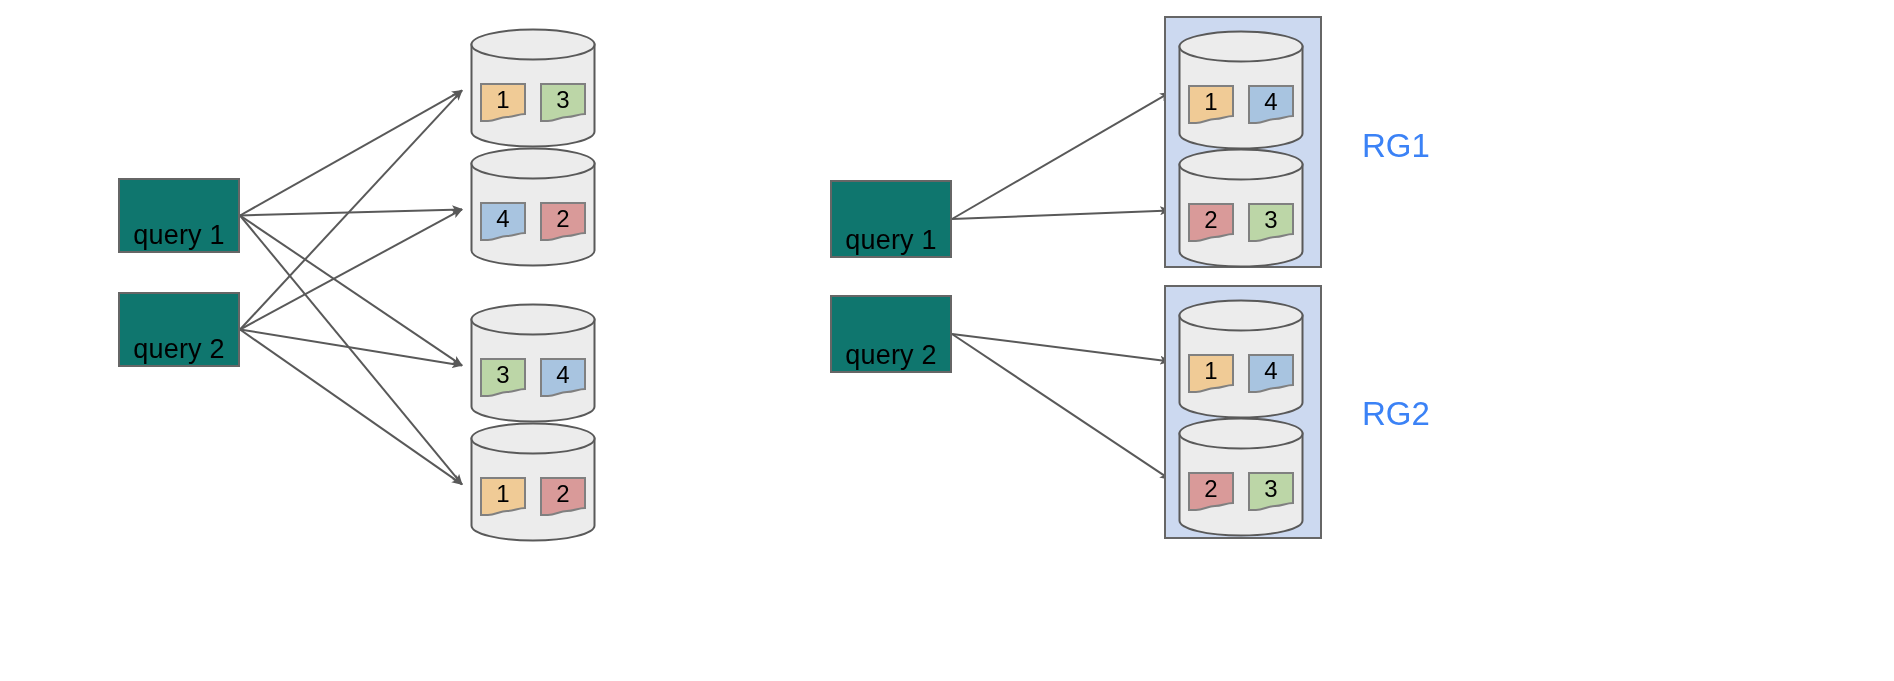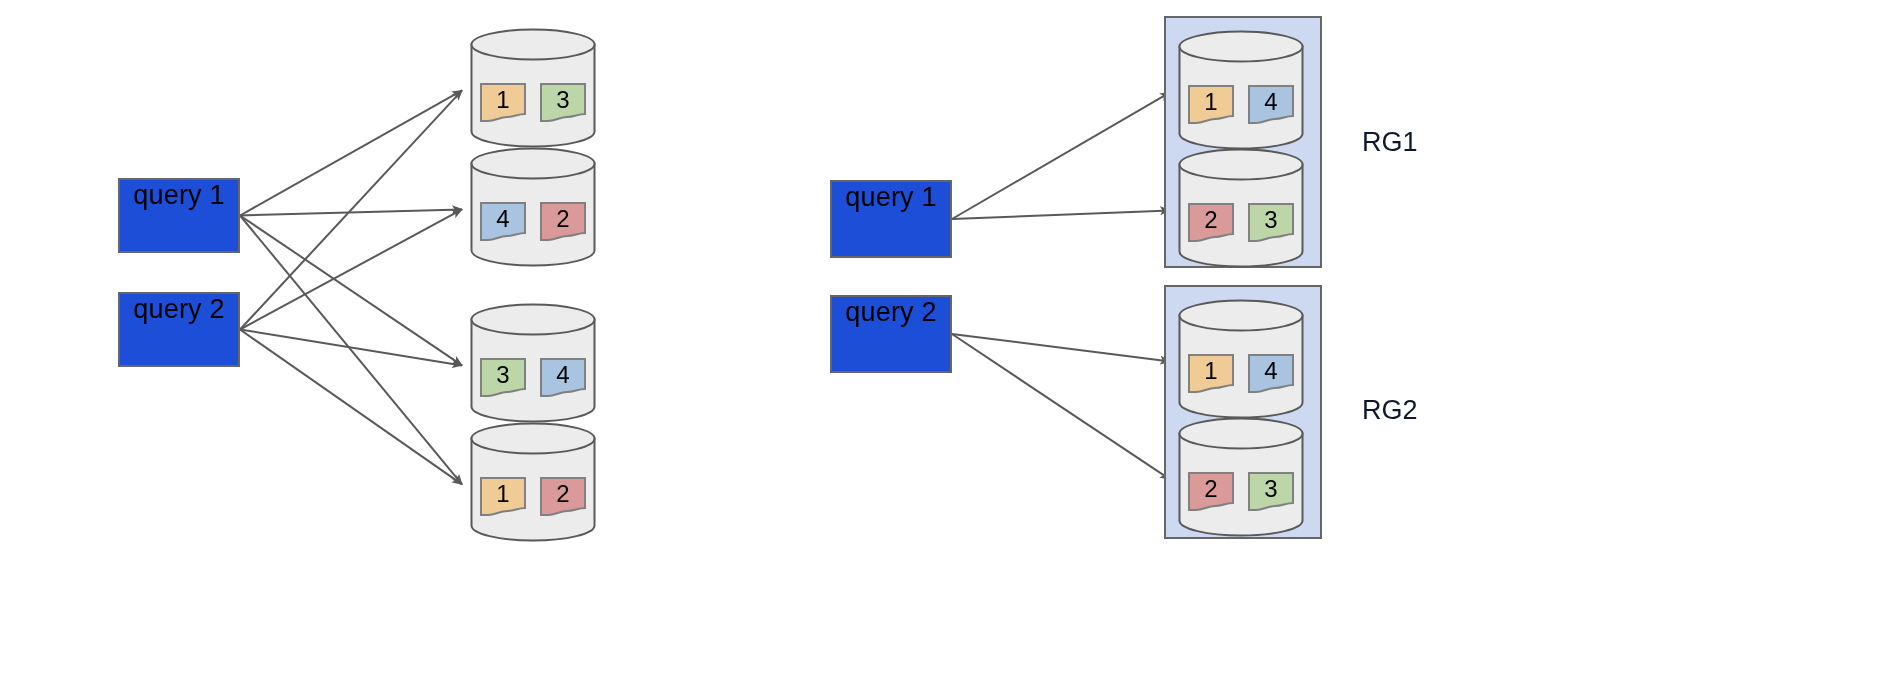--- a/index.html
+++ b/index.html
@@ -32,41 +32,41 @@
     left: 0;
     top: 0;
     width: 1894px;
     height: 681px;
   }
 
   
   .query-box {
     position: absolute;
     box-sizing: border-box;
-    background: #1d4ed8;
+    background: #0f766e;
     border: 2px solid #666666;
     display: flex;
-    align-items: flex-start;
+    align-items: flex-end;
     justify-content: center;
     font-size: 27px;
     color: #000000;
     letter-spacing: 0.2px;
   }
 
   
   .rg-panel {
     position: absolute;
     box-sizing: border-box;
     background: #ccd9f0;
     border: 2px solid #666666;
   }
   .rg-label {
     position: absolute;
-    font-size: 27px;
-    color: #0f172a;
+    font-size: 33px;
+    color: #3b82f6;
     white-space: nowrap;
   }
 
   
   .cylinder {
     position: absolute;
   }
   .cyl-svg {
     position: absolute;
     left: 0;

